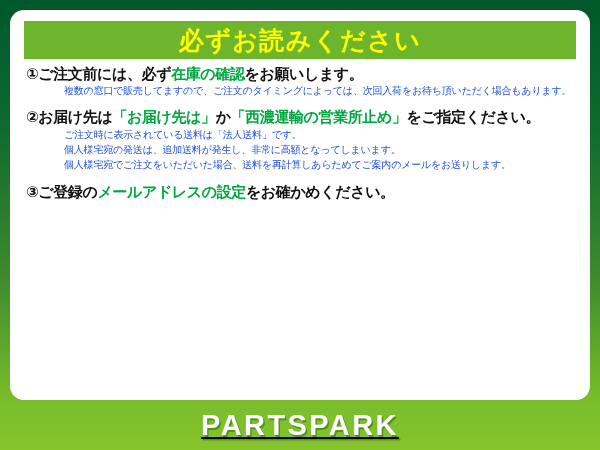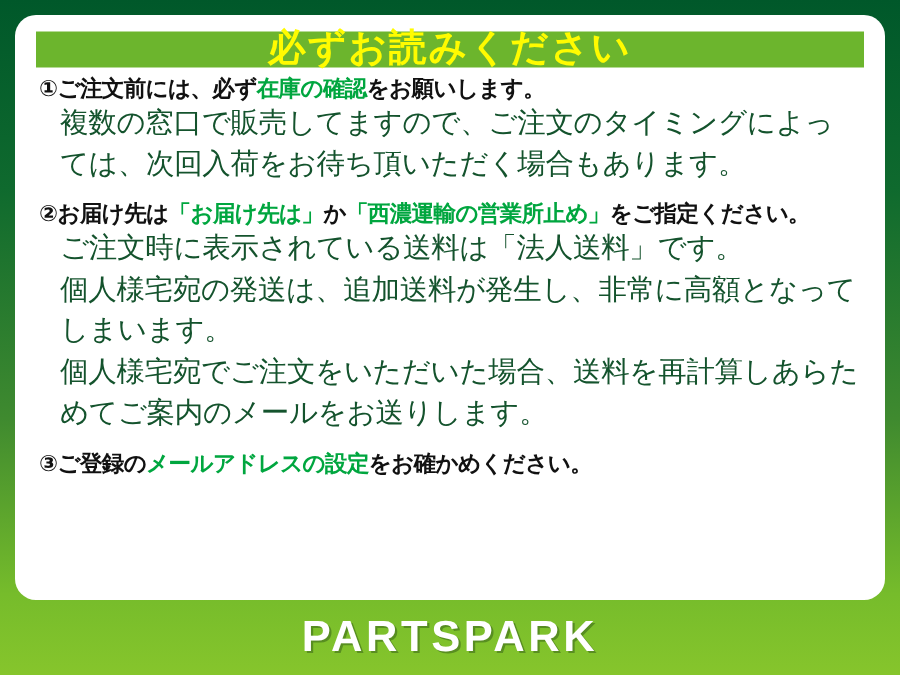--- a/index.html
+++ b/index.html
@@ -33,24 +33,24 @@
     height: 390px;
     box-sizing: border-box;
     background: #ffffff;
     border-radius: 14px;
     padding: 11px 14px 6px 14px;
   }
 
   
   .header-banner {
     width: 100%;
-    height: 24px;
+    height: 38px;
     background: #6cb52d;
     display: flex;
-    align-items: flex-end;
+    align-items: center;
     justify-content: center;
     box-sizing: border-box;
   }
   .header-title {
     color: #fffb00;
     font-size: 25px;
     font-weight: bold;
     letter-spacing: 1.5px;
     line-height: 1;
     white-space: nowrap;
@@ -71,42 +71,43 @@
     letter-spacing: -0.4px;
     white-space: nowrap;
   }
   .item-heading.wrap {
     white-space: normal;
   }
   .hl {
     color: #00a63f;
   }
   .item-detail {
-    color: #14532d;
-    font-size: 19px;
+    color: #1d4ed8;
+    font-size: 10px;
     line-height: 1.42;
     letter-spacing: -0.2px;
-    margin-left: 14px;
+    margin-left: 38px;
     margin-top: 1px;
   }
 
   .spacer-2 { height: 6px; }
   .spacer-3 { height: 7px; }
 
   
   .notice-footer {
     position: absolute;
     left: 0;
     bottom: 0;
     width: 600px;
     height: 50px;
     display: flex;
     align-items: center;
     justify-content: center;
     pointer-events: none;
+    text-decoration: underline;
   }
   .brand-wordmark {
     color: #ffffff;
     font-size: 29px;
     font-weight: bold;
     letter-spacing: 2.4px;
     text-shadow: 1.5px 1.5px 0 rgba(40, 80, 20, 0.45);
     line-height: 1;
   }
 </style>

